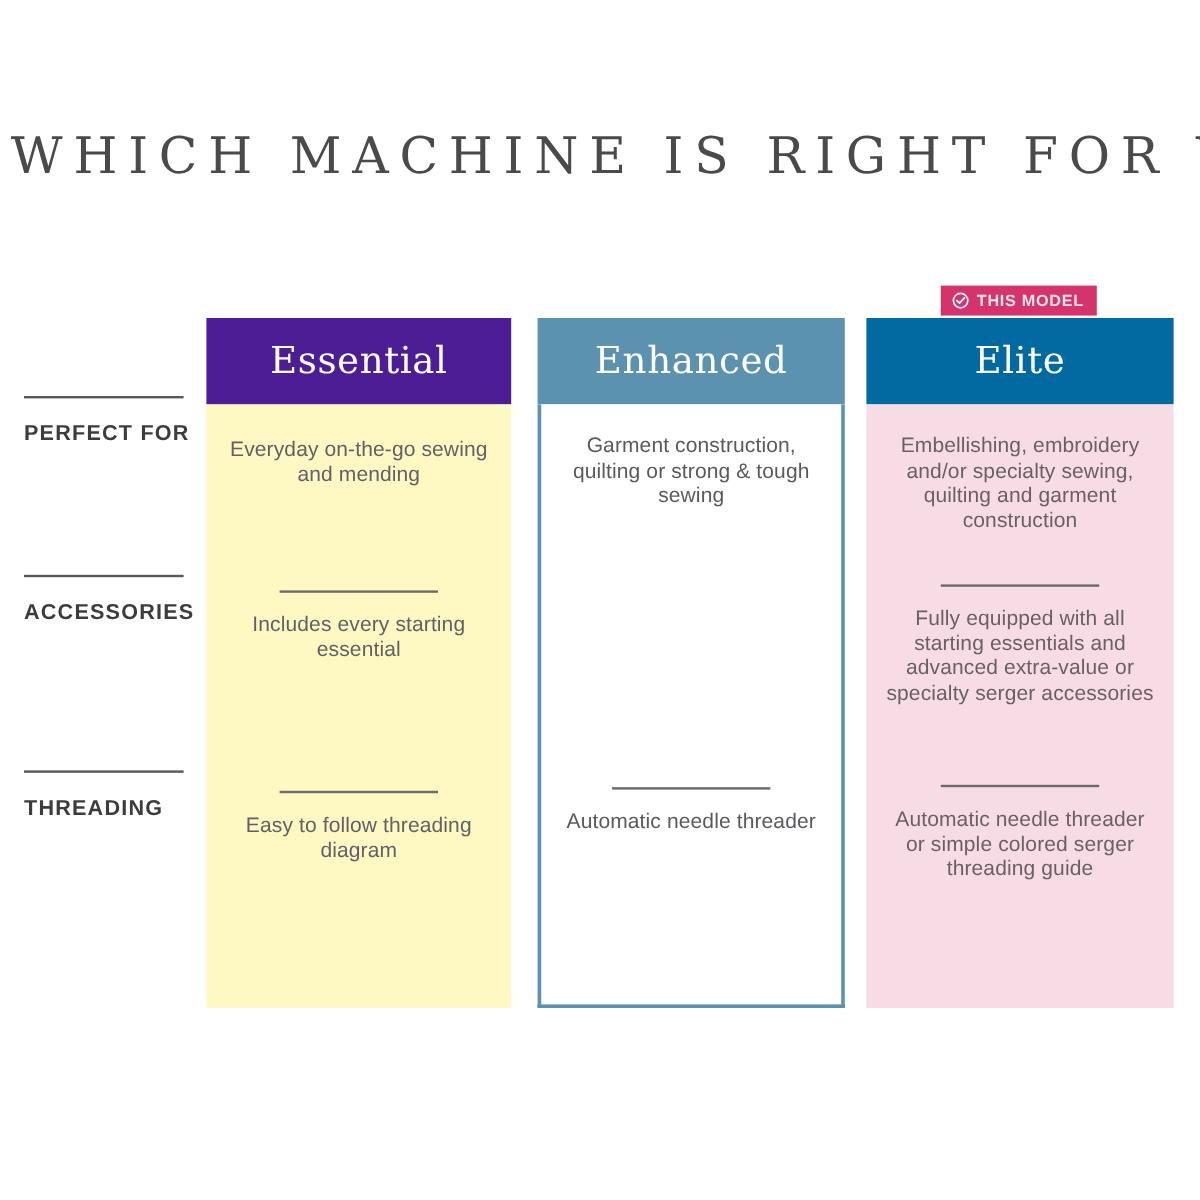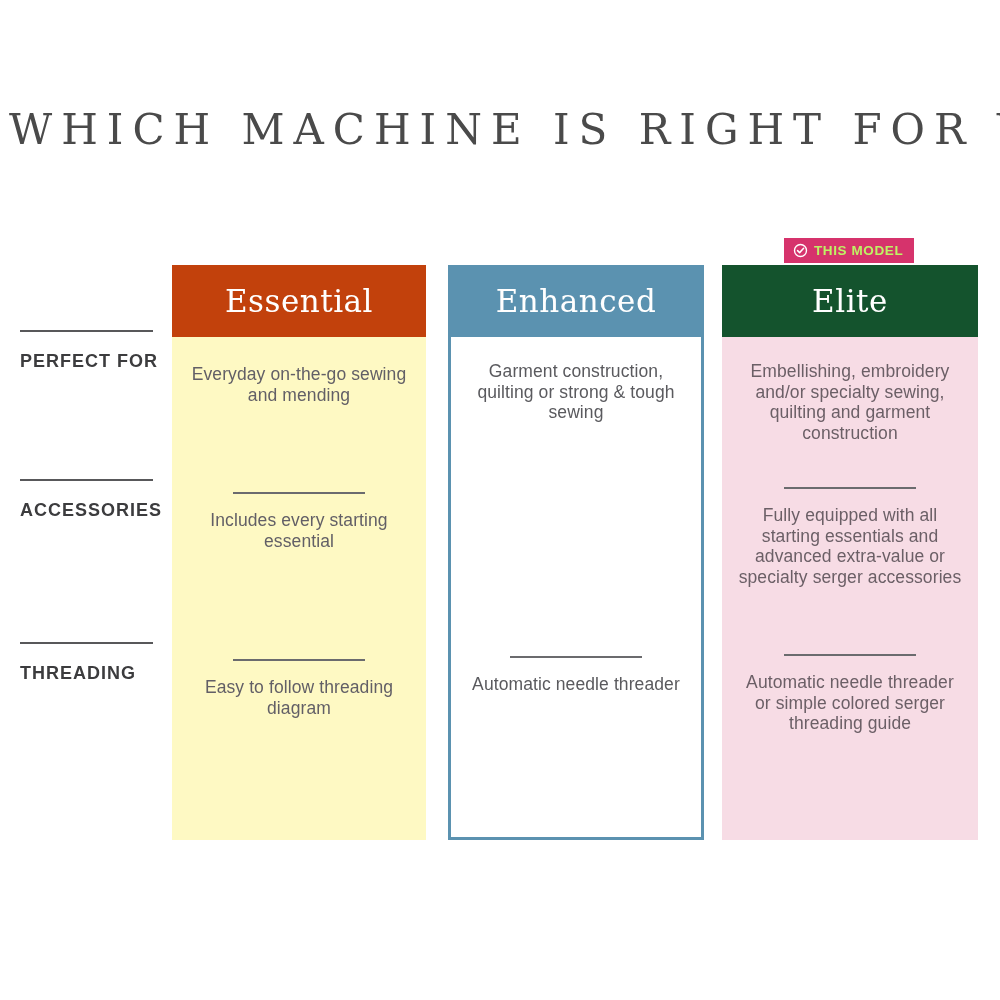--- a/index.html
+++ b/index.html
@@ -130,21 +130,21 @@
     line-height: 20.5px;
     color: #5d5a60;
     letter-spacing: 0.1px;
   }
 
   
   #col-essential {
     left: 172px;
     width: 254px;
   }
-  #col-essential .head { background: #c2410c; }
+  #col-essential .head { background: #4c1d95; }
   #col-essential .body { background: #fef9c3; }
   #col-essential .cell.c1 { top: 27px; }
   #col-essential .cell.c2 { top: 155px; }
   #col-essential .cell.c3 { top: 322px; }
   #col-essential .cell .ctext { color: #625f66; }
 
   
   #col-enhanced {
     left: 448px;
     width: 256px;
@@ -159,21 +159,21 @@
   #col-enhanced .cell.c1 { top: 24px; }
   #col-enhanced .cell.c2 { top: 152px; }
   #col-enhanced .cell.c3 { top: 319px; }
   #col-enhanced .cell .ctext { color: #5a5a5e; }
 
   
   #col-elite {
     left: 722px;
     width: 256px;
   }
-  #col-elite .head { background: #14532d; }
+  #col-elite .head { background: #0369a1; }
   #col-elite .body { background: #f7dce5; }
   #col-elite .cell.c1 { top: 24px; }
   #col-elite .cell.c2 { top: 150px; }
   #col-elite .cell.c3 { top: 317px; }
   #col-elite .cell .ctext { color: #6b5f66; }
 
   
   .badge {
     position: absolute;
     left: 784px;
@@ -188,21 +188,21 @@
   .badge .check-icon {
     width: 15px;
     height: 15px;
     display: block;
   }
   .badge .blabel {
     font-family: "Liberation Sans", sans-serif;
     font-size: 13.5px;
     font-weight: 700;
     letter-spacing: 0.6px;
-    color: #bef264;
+    color: #e5e5e5;
     white-space: nowrap;
     line-height: 15px;
   }
 </style>
 </head>
 <body>
 
 <div id="page">
 
   <div class="title-wrap">

